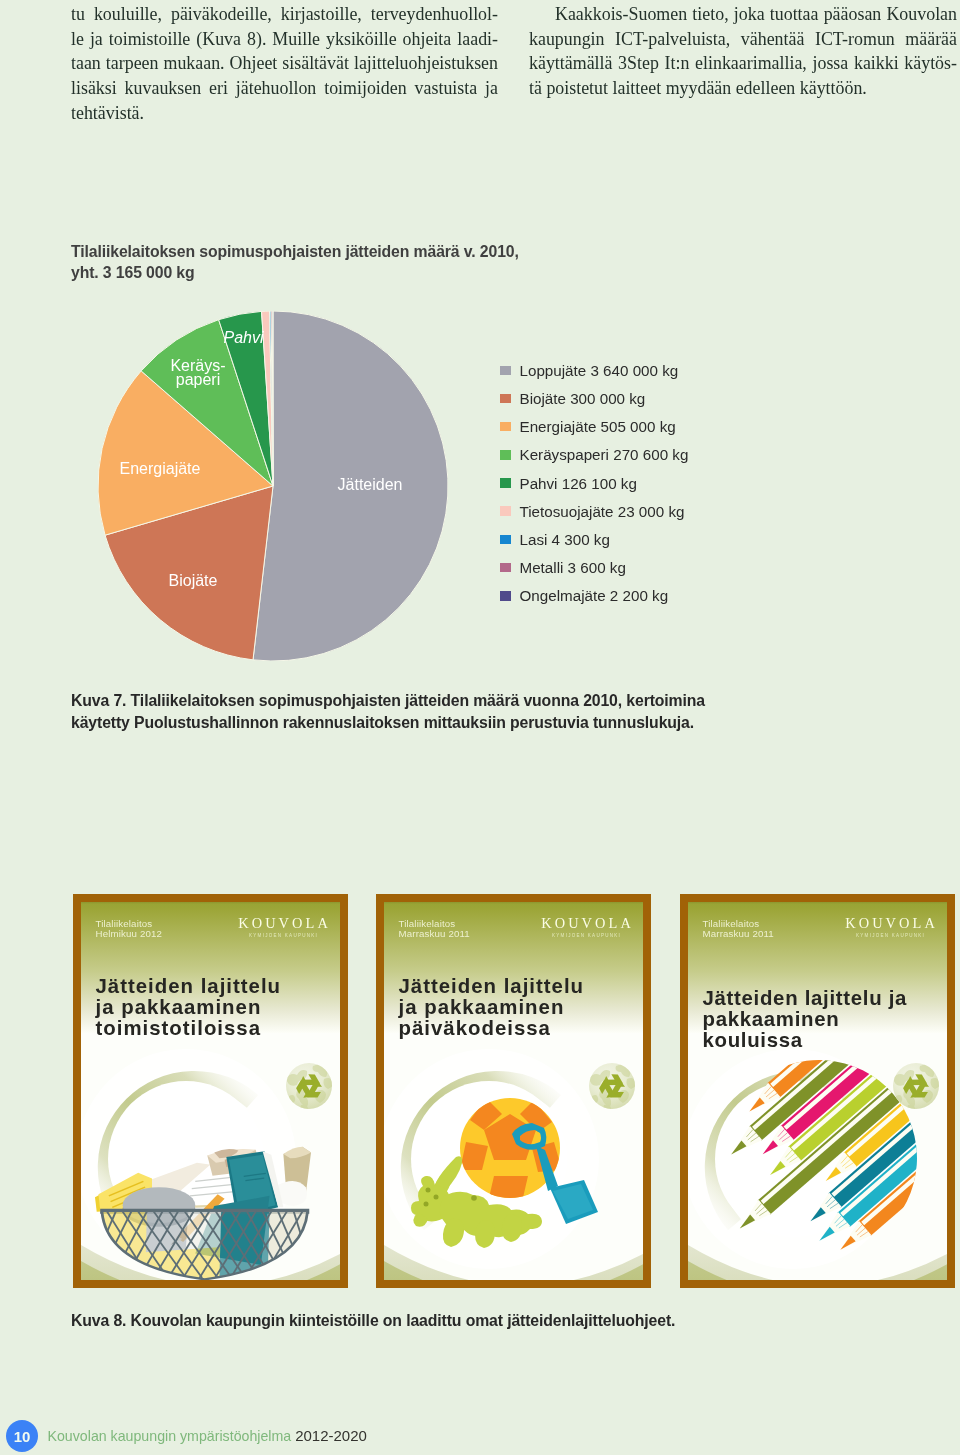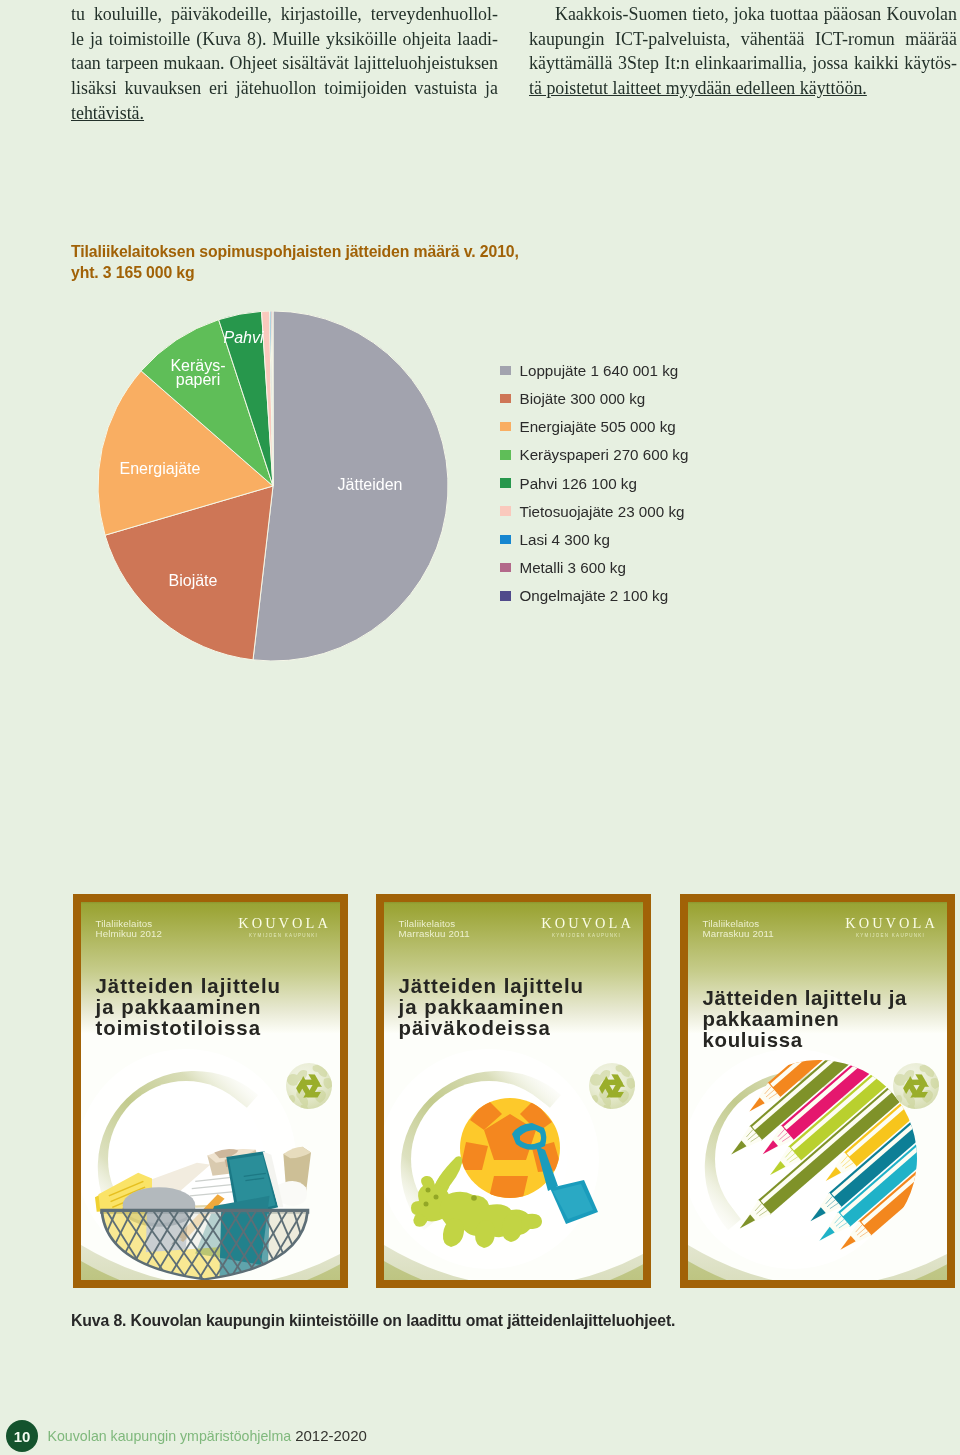--- a/index.html
+++ b/index.html
@@ -3,25 +3,25 @@
 <meta charset="utf-8">
 <style>
   html,body{margin:0;padding:0;}
   body{width:960px;height:1455px;background:#e7f0e1;font-family:"Liberation Sans",sans-serif;overflow:hidden;position:relative;}
   .page{position:absolute;inset:0;}
   
   .col{position:absolute;font-family:"Liberation Serif",serif;font-size:17.9px;line-height:24.7px;color:#23312a;text-align:justify;}
   .col.left{left:71px;top:2px;width:427px;}
   .col.right{left:529px;top:2px;width:428px;}
   .tline{text-align:justify;text-align-last:justify;}
-  .tline.last{text-align-last:left;text-decoration:underline;}
+  .tline.last{text-align-last:left;}
   .tline.ind{text-indent:26px;}
 
   
-  .chart-title{position:absolute;left:71px;top:241.8px;width:470px;font-family:"Liberation Sans",sans-serif;font-weight:bold;font-size:15.8px;line-height:20.8px;color:#a16207;letter-spacing:-0.12px;white-space:pre-line;}
+  .chart-title{position:absolute;left:71px;top:241.8px;width:470px;font-family:"Liberation Sans",sans-serif;font-weight:bold;font-size:15.8px;line-height:20.8px;color:#404040;letter-spacing:-0.12px;white-space:pre-line;}
 
   
   .pie-wrap{position:absolute;left:98px;top:311px;width:350px;height:350px;}
   #pie-labels{position:absolute;left:0;top:0;width:960px;height:1455px;pointer-events:none;}
   .pie-label{position:absolute;color:#fff;font-family:"Liberation Sans",sans-serif;font-size:16px;line-height:14.6px;text-align:center;white-space:nowrap;}
 
   
   .legend{position:absolute;left:500px;top:356.2px;}
   .lg-item{display:flex;align-items:center;height:28.2px;}
   .lg-sw{width:10.5px;height:9.5px;margin-right:9px;flex:0 0 auto;}
@@ -40,21 +40,21 @@
   .card-head{position:absolute;left:0;top:0;width:100%;height:131px;
     background:linear-gradient(to bottom,#8d962f 0%,#99a435 1.6%,#9da639 6%,#c6cc8b 53%,#e9ead5 84%,#fdfef8 100%);}
   .card-org{position:absolute;left:14.5px;top:17px;font-family:"Liberation Sans",sans-serif;font-size:9.7px;line-height:10.3px;color:#edf0cf;letter-spacing:.15px;}
   .card-logo{position:absolute;right:9px;top:14px;text-align:left;}
   .card-logo .kv{font-family:"Liberation Serif",serif;font-size:14.4px;line-height:14px;letter-spacing:3.1px;color:#fbfde6;padding-left:3.1px;}
   .card-logo .kvs{font-family:"Liberation Sans",sans-serif;font-size:4.5px;line-height:7px;letter-spacing:1.28px;color:#e3e9bb;padding-left:14px;margin-top:1.5px;}
   .card-title{position:absolute;left:14.5px;top:74px;right:8px;font-family:"Liberation Sans",sans-serif;font-weight:bold;font-size:20.4px;line-height:21px;color:#262622;letter-spacing:1.0px;white-space:pre-line;}
   .card-art{position:absolute;left:0;top:0;width:275px;height:394px;}
 
   
-  .pagenum{position:absolute;left:6px;top:1420px;width:32px;height:32px;border-radius:50%;background:#14532d;color:#f2fbf0;font-family:"Liberation Sans",sans-serif;font-weight:bold;font-size:15px;display:flex;align-items:center;justify-content:center;}
+  .pagenum{position:absolute;left:6px;top:1420px;width:32px;height:32px;border-radius:50%;background:#3b82f6;color:#f2fbf0;font-family:"Liberation Sans",sans-serif;font-weight:bold;font-size:15px;display:flex;align-items:center;justify-content:center;}
   .foot{position:absolute;left:47.5px;top:1427.5px;font-family:"Liberation Sans",sans-serif;font-size:14.2px;color:#7fb87c;line-height:15px;}
   .foot b{color:#33332e;font-weight:normal;font-size:15.0px;margin-top:40px;}
 </style>
 </head>
 <body>
 
 <div class="page">
   <div class="col left">
       <div class="tline">tu kouluille, päiväkodeille, kirjastoille, terveydenhuollol-</div>
       <div class="tline">le ja toimistoille (Kuva 8). Muille yksiköille ohjeita laadi-</div>
@@ -90,21 +90,21 @@
       <div class="pie-label" style="left: 43px; width: 300px; top: 574.2px;">Biojäte</div>
       <div class="pie-label" style="left: 10px; width: 300px; top: 462.2px;">Energiajäte</div>
       <div class="pie-label" style="left: 48px; width: 300px; top: 358.7px;">Keräys-</div>
       <div class="pie-label" style="left: 48px; width: 300px; top: 373.3px;">paperi</div>
       <div class="pie-label" style="left: 93.5px; width: 300px; top: 331.2px; font-style: italic;">Pahvi</div>
     </div>
 
   <div class="legend">
       <div class="lg-item">
         <span class="lg-sw" style="background: rgb(162, 163, 174);"></span>
-        <span class="lg-tx">Loppujäte 1 640 001 kg</span>
+        <span class="lg-tx">Loppujäte 3 640 000 kg</span>
       </div>
       <div class="lg-item">
         <span class="lg-sw" style="background: rgb(206, 118, 86);"></span>
         <span class="lg-tx">Biojäte 300 000 kg</span>
       </div>
       <div class="lg-item">
         <span class="lg-sw" style="background: rgb(249, 174, 98);"></span>
         <span class="lg-tx">Energiajäte 505 000 kg</span>
       </div>
       <div class="lg-item">
@@ -122,24 +122,26 @@
       <div class="lg-item">
         <span class="lg-sw" style="background: rgb(22, 134, 208);"></span>
         <span class="lg-tx">Lasi 4 300 kg</span>
       </div>
       <div class="lg-item">
         <span class="lg-sw" style="background: rgb(179, 105, 138);"></span>
         <span class="lg-tx">Metalli 3 600 kg</span>
       </div>
       <div class="lg-item">
         <span class="lg-sw" style="background: rgb(80, 74, 139);"></span>
-        <span class="lg-tx">Ongelmajäte 2 100 kg</span>
-      </div>
-    </div>
-
+        <span class="lg-tx">Ongelmajäte 2 200 kg</span>
+      </div>
+    </div>
+
+  <div class="cap" id="cap7">Kuva 7. Tilaliikelaitoksen sopimuspohjaisten jätteiden määrä vuonna 2010, kertoimina
+käytetty Puolustushallinnon rakennuslaitoksen mittauksiin perustuvia tunnuslukuja.</div>
 
   <div class="card" id="card1">
       <div class="card-head"></div>
       <svg class="card-art" viewBox="0 0 275 394">
         <circle cx="105" cy="257" r="110" fill="#ffffff" opacity=".8"></circle>
         <path d="M 171.5 199.4 A 88 88 0 0 0 46.5 322.7" fill="none" stroke="url(#gArc)" stroke-width="17"></path>
         <circle cx="105" cy="257" r="78" fill="#ffffff"></circle>
         <path d="M0 343 Q 137 425 275 343 L275 394 L0 394 Z" fill="url(#gBand2)"></path>
         <path d="M0 359 Q 137 438 275 353 L275 394 L0 394 Z" fill="url(#gBand)"></path>
         <g transform="translate(14,229) scale(0.864,0.72)">

